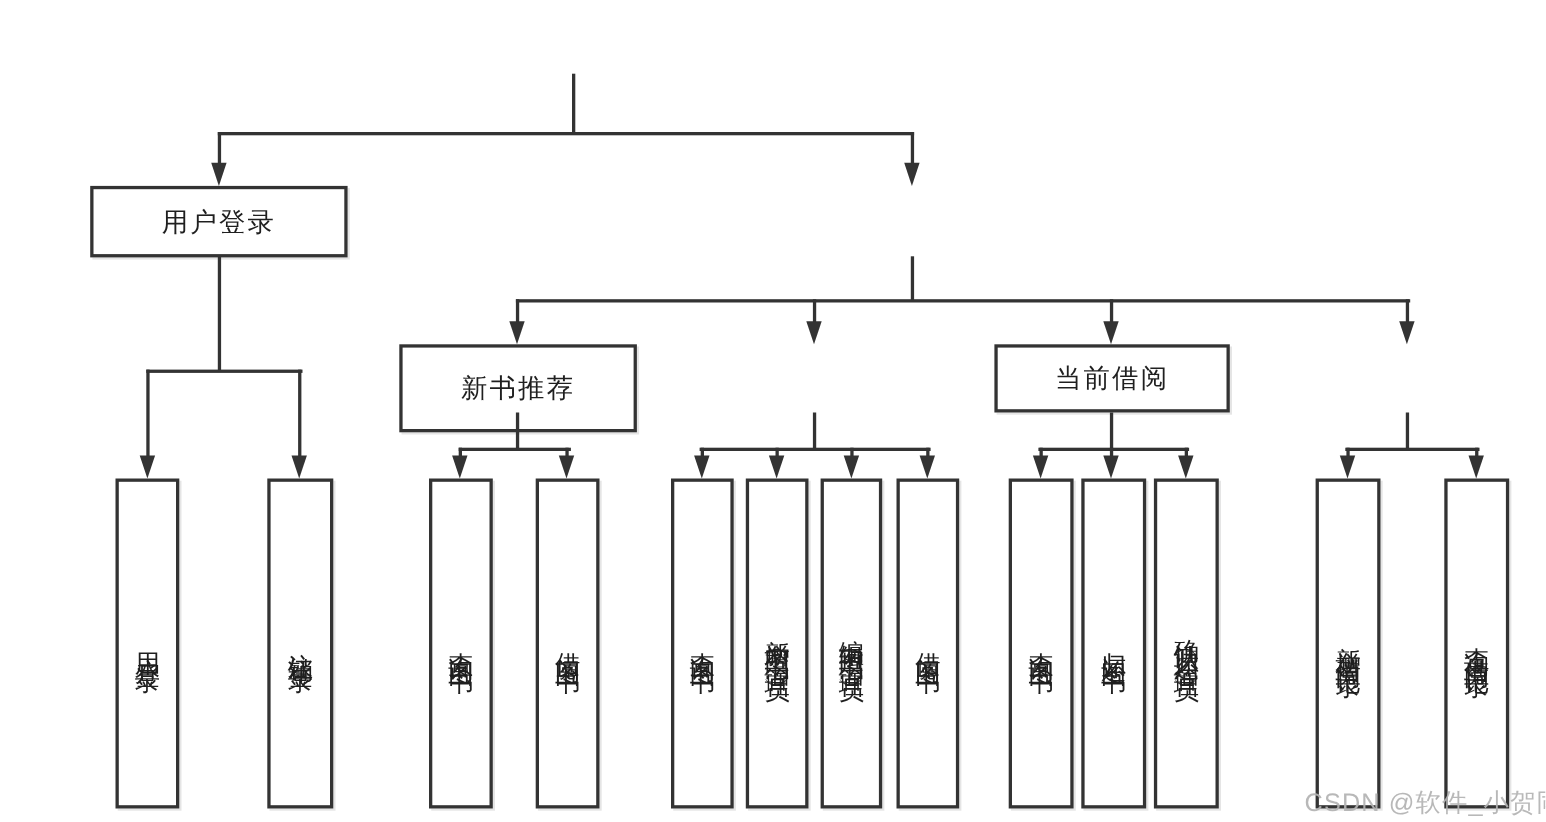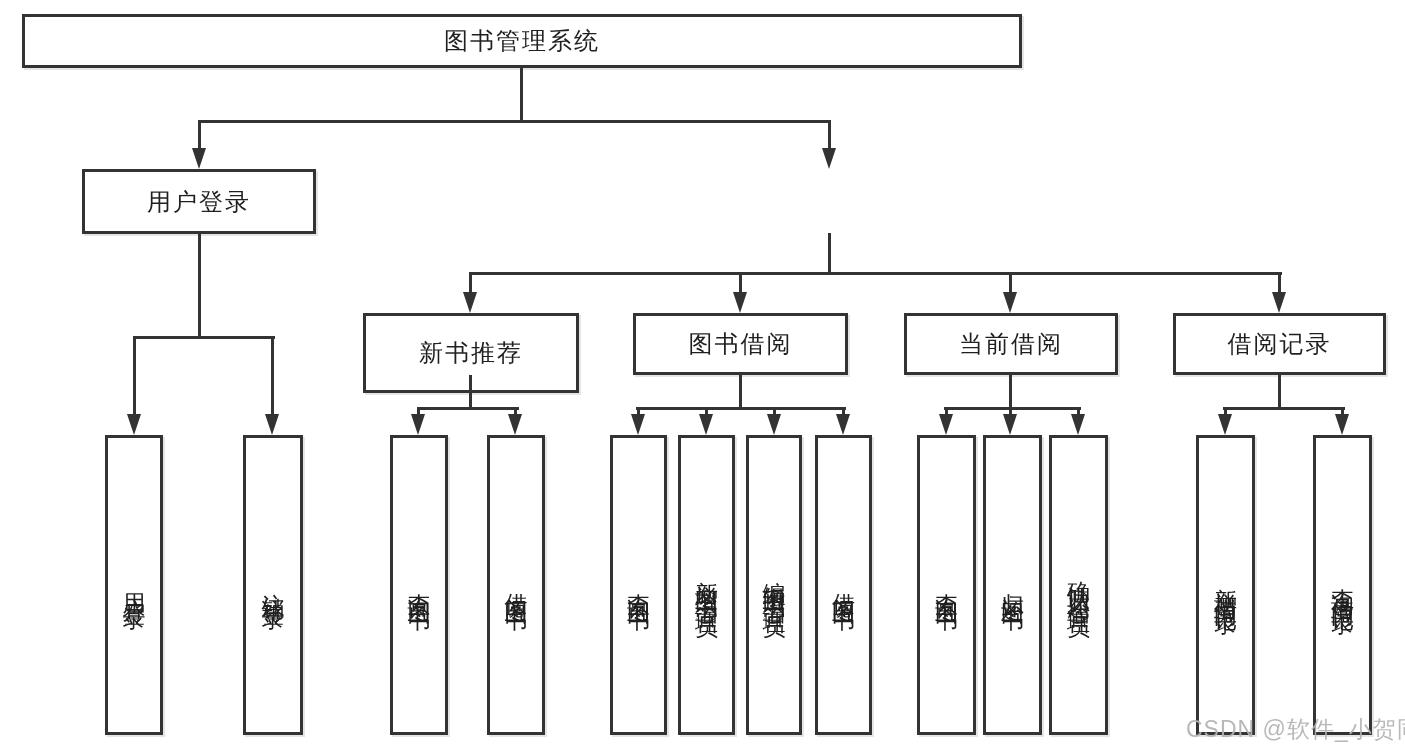--- a/index.html
+++ b/index.html
@@ -38,28 +38,25 @@
     font-size:23px;letter-spacing:1px;
     color:var(--color-watermark,#b3b3b3);
     opacity:.92;z-index:10;white-space:nowrap;
   }
 </style>
 </head>
 <body>
 
 <div class="canvas">
 
-  <div class="node" style="left:22px;top:14px;width:1000px;height:54px;">图书管理系统</div>
 
   <div class="node" style="left:82px;top:169px;width:234px;height:65px;">用户登录</div>
 
   <div class="node" style="left:363px;top:313px;width:216px;height:80px;">新书推荐</div>
-  <div class="node" style="left:633px;top:313px;width:215px;height:62px;">图书借阅</div>
   <div class="node" style="left:904px;top:313px;width:214px;height:62px;font-family:Liberation Mono, monospace;">当前借阅</div>
-  <div class="node" style="left:1173px;top:313px;width:213px;height:62px;">借阅记录</div>
 
   <div class="node leaf" style="left:105px;top:435px;width:58px;height:300px;">用户登录</div>
   <div class="node leaf" style="left:243px;top:435px;width:60px;height:300px;">注销登录</div>
 
   <div class="node leaf" style="left:390px;top:435px;width:58px;height:300px;">查询图书</div>
   <div class="node leaf" style="left:487px;top:435px;width:58px;height:300px;">借阅图书</div>
 
   <div class="node leaf" style="left:610px;top:435px;width:57px;height:300px;">查询图书</div>
   <div class="node leaf" style="left:678px;top:435px;width:57px;height:300px;">新增图书（管理员）</div>
   <div class="node leaf" style="left:746px;top:435px;width:56px;height:300px;">编辑图书（管理员）</div>

